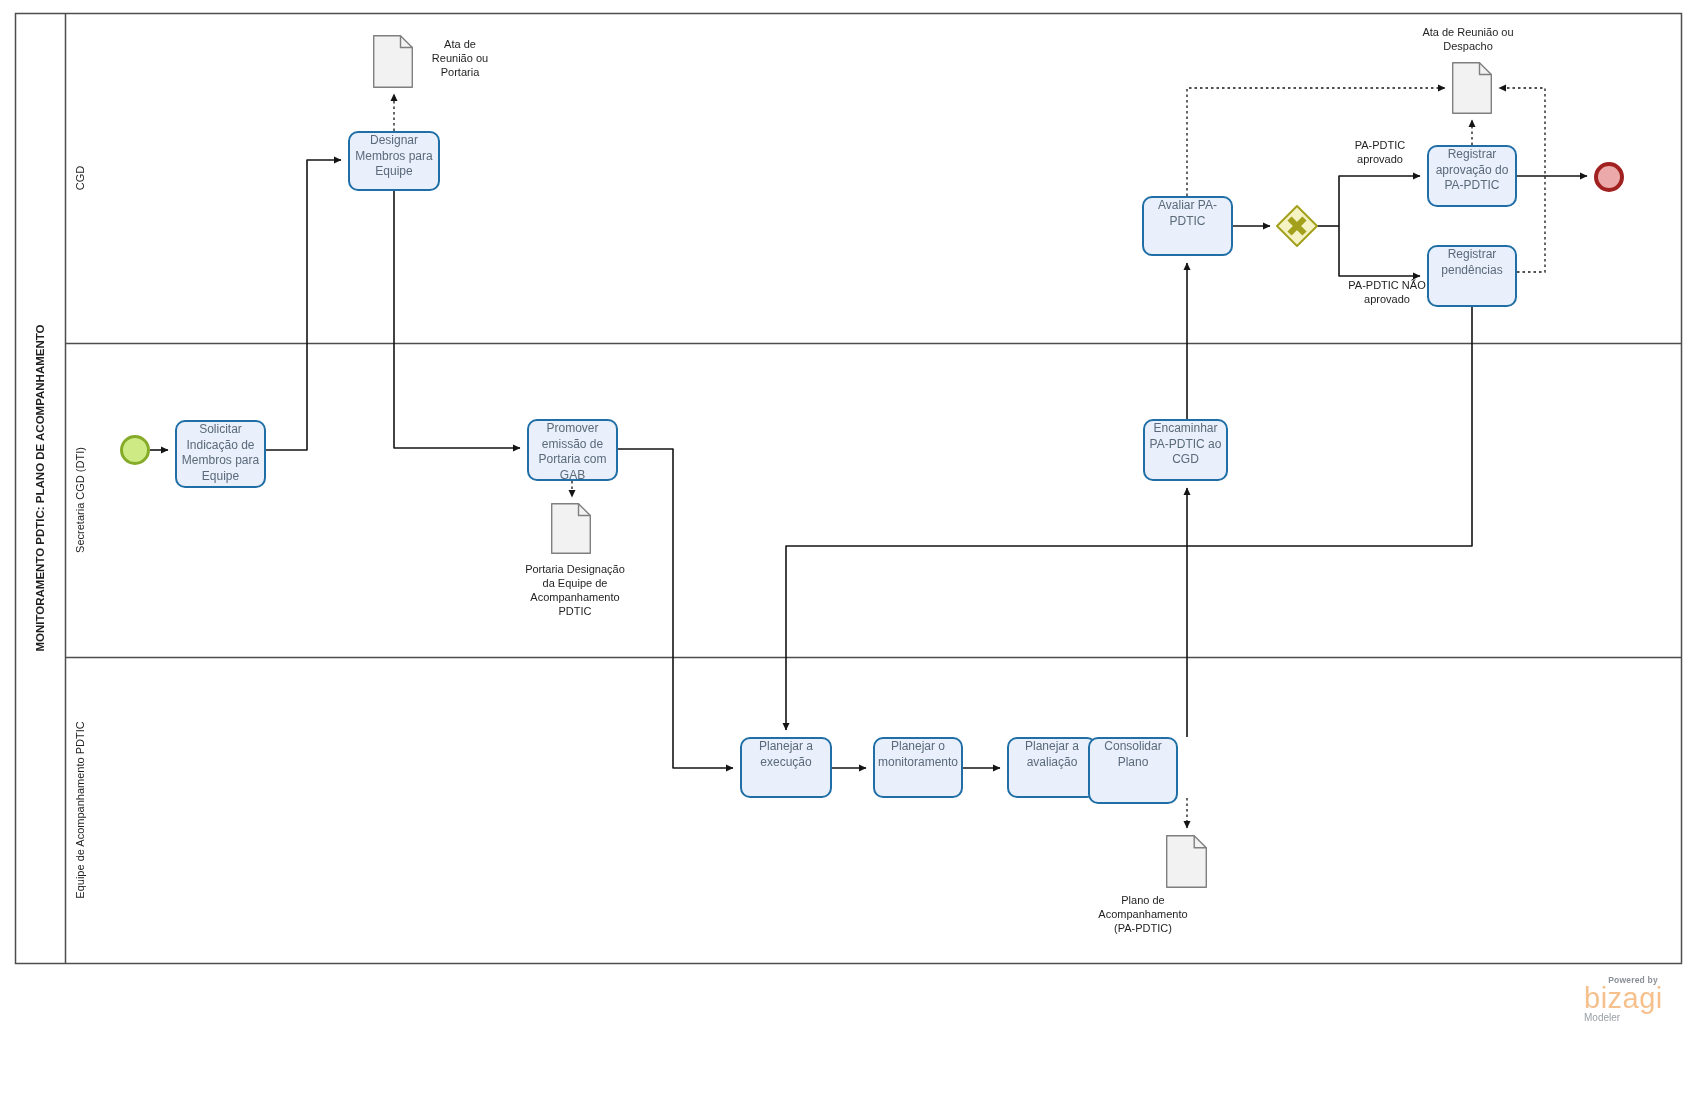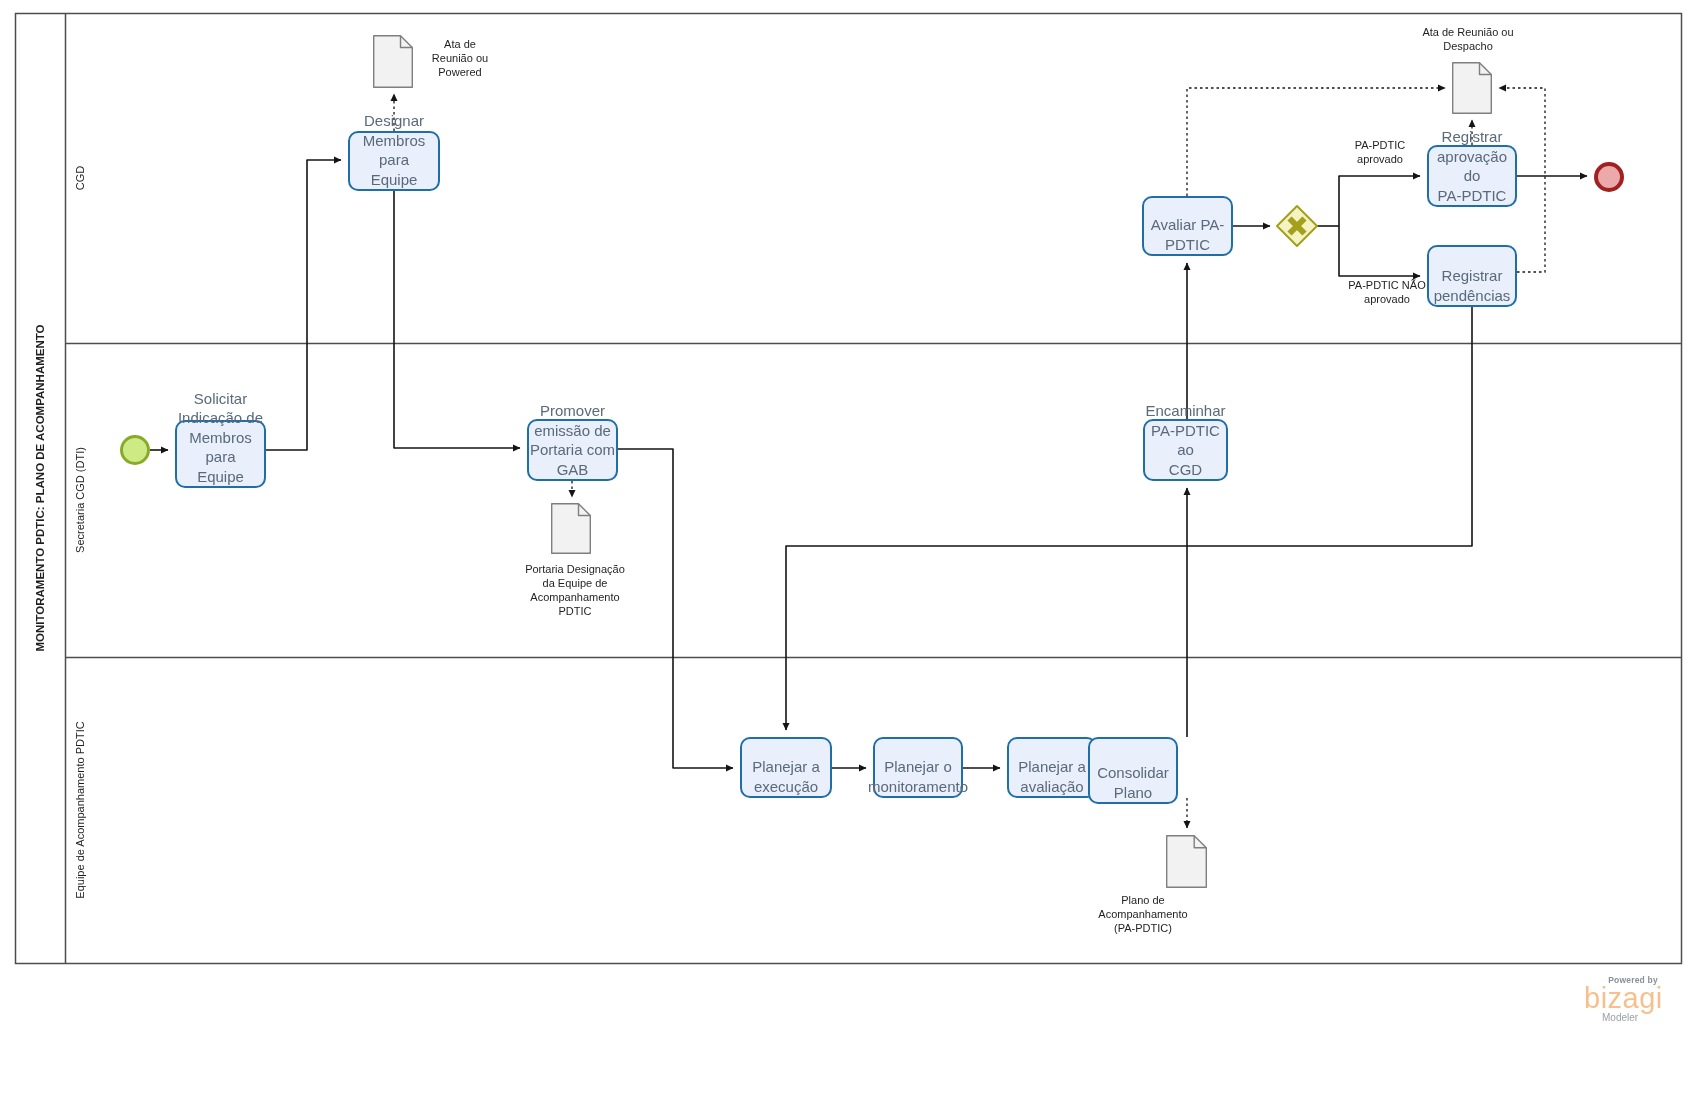--- a/index.html
+++ b/index.html
@@ -11,39 +11,39 @@
   html,body{margin:0;padding:0;background:#fff;}
   #canvas{position:relative;width:1698px;height:1094px;background:#fff;overflow:hidden;
           font-family:"Liberation Sans",sans-serif;}
   #wires{position:absolute;left:0;top:0;width:1698px;height:1094px;}
   #wires path.flow{stroke:var(--line);stroke-width:1.6;fill:none;stroke-linejoin:round;}
   #wires path.assoc{stroke:var(--line);stroke-width:1.3;fill:none;stroke-dasharray:2.5 3;}
   #wires .frame{stroke:var(--pool_border);stroke-width:1.5;fill:none;}
   #arrow path{fill:var(--line);}
   .task{position:absolute;box-sizing:border-box;background:var(--task_fill);
         border:2.4px solid var(--task_border);border-radius:10px;display:flex;
-        align-items:flex-end;justify-content:center;text-align:center;
-        color:var(--task_text);font-size:15px;line-height:1.3;}
+        align-items:flex-start;justify-content:center;text-align:center;
+        color:var(--task_text);font-size:12px;line-height:1.3;}
   .task span{white-space:pre-line;}
   .event{position:absolute;box-sizing:border-box;border-radius:50%;}
   .gateway{position:absolute;width:44px;height:44px;}
   .gw-shape{fill:var(--gateway_fill);stroke:var(--gateway_border);stroke-width:2;stroke-linejoin:round;}
   .gw-x{stroke:var(--gateway_border);stroke-width:6;fill:none;}
   .doc{position:absolute;}
   .doc-body{fill:var(--doc_fill);stroke:var(--doc_border);stroke-width:1.4;stroke-linejoin:round;}
   .doc-fold{fill:none;stroke:var(--doc_border);stroke-width:1.4;stroke-linejoin:round;}
   .lbl{position:absolute;color:var(--label_text);font-size:11px;line-height:1.28;
        text-align:center;white-space:pre-line;}
   .vlabel{position:absolute;transform:translate(-50%,-50%) rotate(-90deg);white-space:nowrap;
           color:var(--label_text);font-size:11px;}
   .pool-title{font-weight:bold;font-size:11.5px;}
   .logo{position:absolute;left:1584px;top:975px;width:98px;}
   .powered{text-align:center;font-size:8.5px;font-weight:bold;color:#8A9097;letter-spacing:.2px;}
   .bizagi{font-size:29px;font-weight:normal;color:var(--logo_orange);line-height:.95;letter-spacing:.5px;}
-  .modeler{font-size:10px;color:var(--logo_gray);margin-top:-1px;margin-left:18px;}
+  .modeler{font-size:10px;color:var(--logo_gray);margin-top:-1px;margin-left:0;}
 </style>
 </head>
 <body>
 
 <div id="canvas">
 
   <svg id="wires">
     <defs>
       <marker id="arrow" markerWidth="9" markerHeight="8" refX="7.5" refY="4" orient="auto-start-reverse" markerUnits="userSpaceOnUse">
         <path d="M0.5,0.5 L8,4 L0.5,7.5 Z"></path>
@@ -160,21 +160,21 @@
         <path class="doc-fold" d="M27.5,0.7 V12.5 H39.3"></path>
       </svg></div>
   <div class="doc" style="left:1166px;top:835px">
     <svg width="41" height="53" viewBox="0 0 41 53">
       <path class="doc-body" d="M0.7,0.7 H28.2 L40.3,12.8 V52.3 H0.7 Z"></path>
         <path class="doc-fold" d="M28.2,0.7 V12.8 H40.3"></path>
       </svg></div>
 
   <div class="lbl" style="left:424px;top:37px;width:72px">Ata de
 Reunião ou
-Powered</div>
+Portaria</div>
   <div class="lbl" style="left:1405px;top:25px;width:126px">Ata de Reunião ou
 Despacho</div>
   <div class="lbl" style="left:522px;top:562px;width:106px">Portaria Designação
 da Equipe de
 Acompanhamento
 PDTIC</div>
   <div class="lbl" style="left:1084px;top:893px;width:118px">Plano de
 Acompanhamento
 (PA-PDTIC)</div>
 

